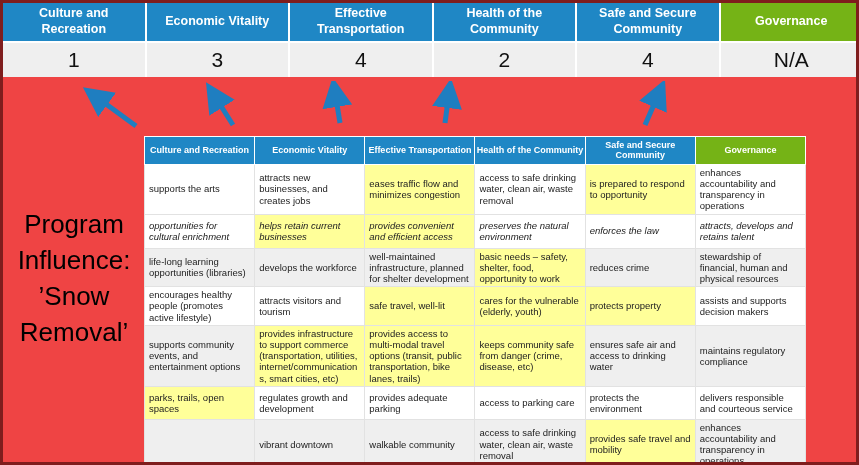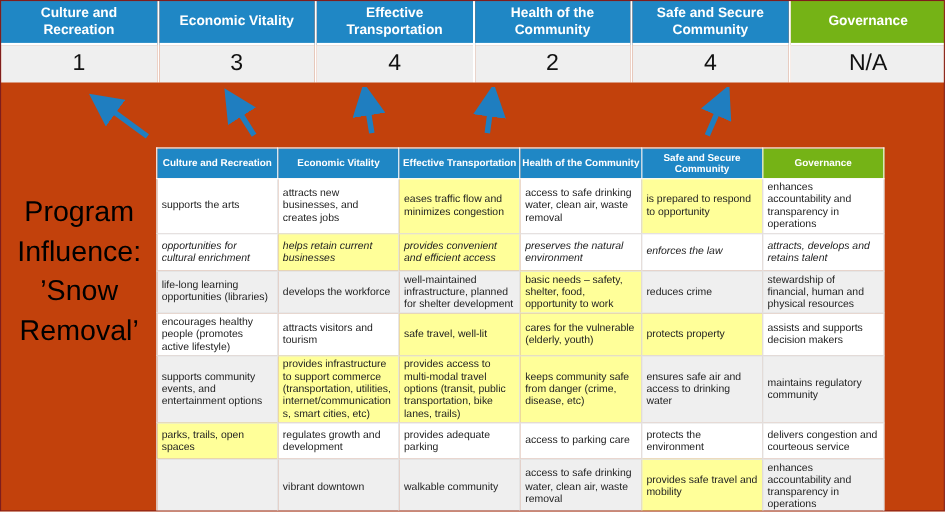--- a/index.html
+++ b/index.html
@@ -5,41 +5,41 @@
   :root{
     --header-blue:#1f87c5;
     --governance-green:#75b316;
     --highlight-yellow:#ffff99;
     --band-gray:#efefef;
     --arrow-blue:#1f7ec0;
     --score-bg:#efefef;
   }
   html,body{margin:0;padding:0;background:#fff;}
   body{font-family:"Liberation Sans","DejaVu Sans",sans-serif;}
-  .stage{position:relative;width:859px;height:465px;background:#c2410c;overflow:hidden;
-         border:1px solid #7f1d1d;box-sizing:border-box;}
+  .stage{position:relative;width:859px;height:465px;background:#ef4444;overflow:hidden;
+         border:3px solid #7f1d1d;box-sizing:border-box;}
 
   
   .banner{position:absolute;top:0;left:0;width:859px;display:flex;}
   .pcol{flex:1 1 0;border-right:2px solid #fff;}
   .pcol:last-child{border-right:none;}
   .phead{height:38px;background:var(--header-blue);color:#fff;font-weight:bold;
          font-size:12.5px;line-height:1.25;display:flex;align-items:center;justify-content:center;
          text-align:center;padding:0 8px;border-bottom:2px solid #fff;}
   .phead.gov{background:var(--governance-green);}
   .pscore{height:34px;background:var(--score-bg);display:flex;align-items:center;justify-content:center;
           font-size:21px;color:#111;}
 
   
   .arrows{position:absolute;top:78px;left:0;}
   .arrow{stroke:var(--arrow-blue);stroke-width:5;}
   #ah path{fill:var(--arrow-blue);}
 
   
-  .prog{position:absolute;left:2px;top:174px;width:138px;text-align:center;
+  .prog{position:absolute;left:2px;top:204px;width:138px;text-align:center;
         font-size:26px;line-height:1.38;color:#000;}
 
   
   .matrix-wrap{position:absolute;left:141px;top:133px;}
   table.matrix{border-collapse:collapse;table-layout:fixed;width:662px;}
   table.matrix th{background:var(--header-blue);color:#fff;font-size:9px;font-weight:bold;
         padding:3px 1px;border:1px solid #fff;text-align:center;line-height:1.15;height:20px;}
   table.matrix th.gov{background:var(--governance-green);}
   table.matrix td{font-size:9.5px;line-height:1.18;color:#222;padding:2px 4px;
         border:1px solid #e2e2e2;background:#fff;vertical-align:middle;word-wrap:break-word;}
@@ -145,29 +145,29 @@
             <td class="hl">cares for the vulnerable (elderly, youth)</td>
             <td class="hl">protects property</td>
             <td>assists and supports decision makers</td>
           </tr>
           <tr>
             <td>supports community events, and entertainment options</td>
             <td class="hl">provides infrastructure to support commerce (transportation, utilities, internet/communications, smart cities, etc)</td>
             <td class="hl">provides access to multi-modal travel options (transit, public transportation, bike lanes, trails)</td>
             <td class="hl">keeps community safe from danger (crime, disease, etc)</td>
             <td>ensures safe air and access to drinking water</td>
-            <td>maintains regulatory community</td>
+            <td>maintains regulatory compliance</td>
           </tr>
           <tr>
             <td class="hl">parks, trails, open spaces</td>
             <td>regulates growth and development</td>
             <td>provides adequate parking</td>
             <td>access to parking care</td>
             <td>protects the environment</td>
-            <td>delivers congestion and courteous service</td>
+            <td>delivers responsible and courteous service</td>
           </tr>
           <tr>
             <td></td>
             <td>vibrant downtown</td>
             <td>walkable community</td>
             <td>access to safe drinking water, clean air, waste removal</td>
             <td class="hl">provides safe travel and mobility</td>
             <td>enhances accountability and transparency in operations</td>
           </tr>
         </tbody>

